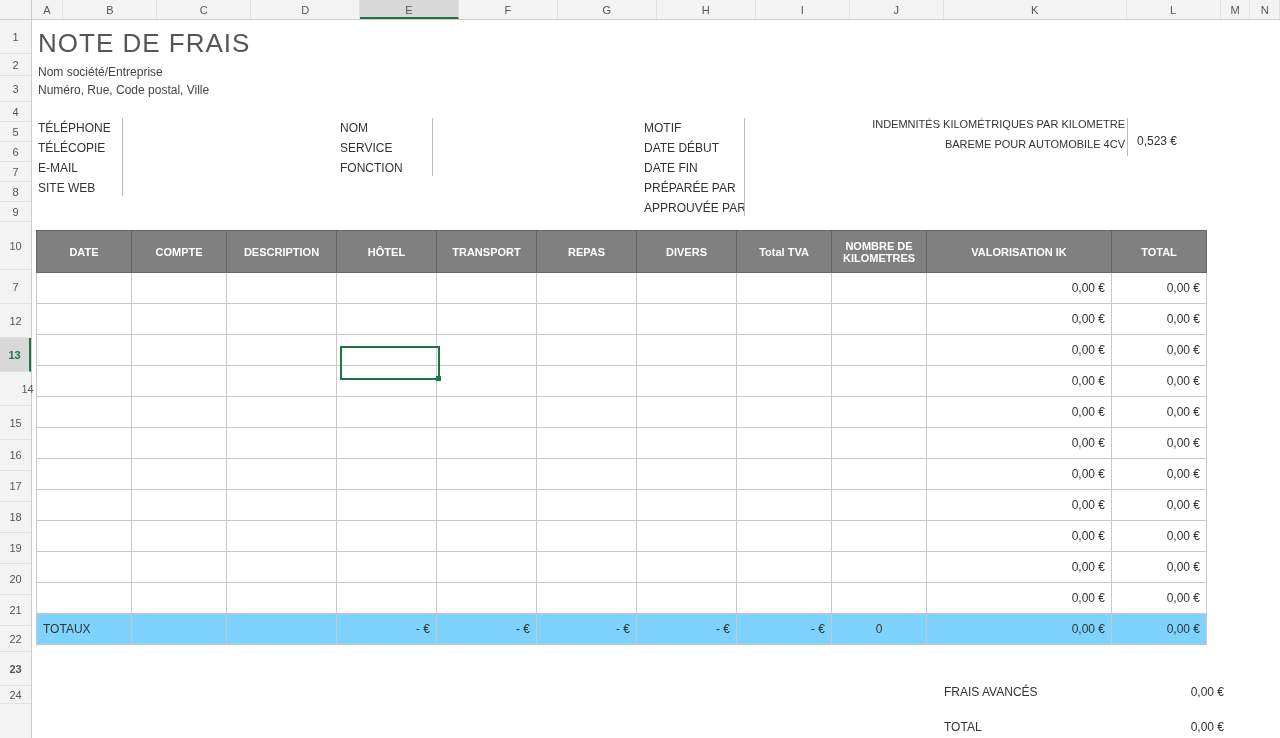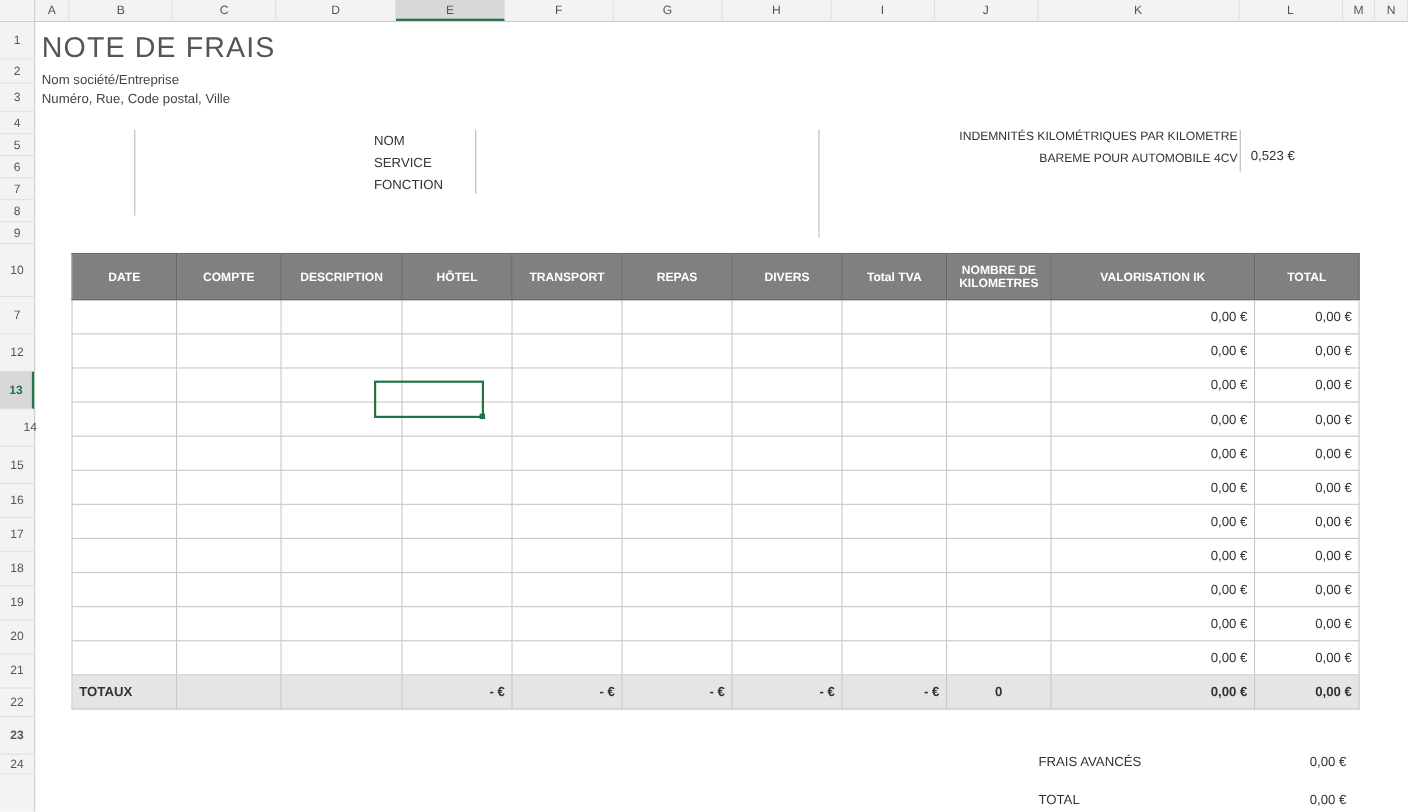--- a/index.html
+++ b/index.html
@@ -115,21 +115,20 @@
   .rate-val {
     position: absolute;
     font-size: 12px;
     color: #333;
   }
   
   .exp-table {
     position: absolute;
     border-collapse: collapse;
     font-size: 12px;
-    margin-left: 29px;
   }
   .exp-table th {
     background: #808080;
     color: #fff;
     font-weight: bold;
     font-size: 11px;
     text-align: center;
     padding: 4px;
     border: 1px solid #666;
     height: 42px;
@@ -138,22 +137,22 @@
   .exp-table td {
     border: 1px solid #c8c8c8;
     height: 31px;
     padding: 2px 6px;
     text-align: right;
     color: #333;
     background: #fff;
   }
   .exp-table td.left { text-align: left; }
   .exp-table tr.totaux td {
-    background: #e5e5e5;
-    font-weight: bold;
+    background: #7dd3fc;
+    font-weight: normal;
   }
   .exp-table tr.totaux td.center { text-align: center; }
   
   .footer-row {
     position: absolute;
     font-size: 12px;
     color: #333;
   }
   .footer-row .lbl { position: absolute; left: 0; }
   .footer-row .val { position: absolute; right: 0; text-align: right; }
@@ -218,29 +217,42 @@
       <div class="rh" style="height: 26px;">22</div>
       <div class="rh" style="height: 34px; font-weight: bold;">23</div>
       <div class="rh" style="height: 18px;">24</div>
     </div>
 
   <div class="content">
     <div class="title">NOTE DE FRAIS</div>
     <div class="company">Nom société/Entreprise</div>
     <div class="addr">Numéro, Rue, Code postal, Ville</div>
 
+    <div class="info-block" style="top:98px; left:6px;">
+      <div class="row">TÉLÉPHONE</div>
+      <div class="row">TÉLÉCOPIE</div>
+      <div class="row">E-MAIL</div>
+      <div class="row">SITE WEB</div>
+    </div>
     <div class="vdiv" style="top:98px; left:90px; height:78px;"></div>
 
     <div class="info-block" style="top:98px; left:308px;">
       <div class="row">NOM</div>
       <div class="row">SERVICE</div>
       <div class="row">FONCTION</div>
     </div>
     <div class="vdiv" style="top:98px; left:400px; height:58px;"></div>
 
+    <div class="info-block" style="top:98px; left:612px;">
+      <div class="row">MOTIF</div>
+      <div class="row">DATE DÉBUT</div>
+      <div class="row">DATE FIN</div>
+      <div class="row">PRÉPARÉE PAR</div>
+      <div class="row">APPROUVÉE PAR</div>
+    </div>
     <div class="vdiv" style="top:98px; left:712px; height:98px;"></div>
 
     <div class="rate-label" style="top:98px; left:800px; width:293px;">INDEMNITÉS KILOMÉTRIQUES PAR KILOMETRE</div>
     <div class="vdiv" style="top:98px; left:1095px; height:38px;"></div>
     <div class="rate-val" style="top:98px; left:1105px;margin-top:16px;">0,523 €</div>
     <div class="rate-label" style="top:118px; left:800px; width:293px;">BAREME POUR AUTOMOBILE 4CV</div>
 
     <table class="exp-table" id="expTable" style="top:210px; left:4px;">
       <thead>
           <tr id="thRow">

